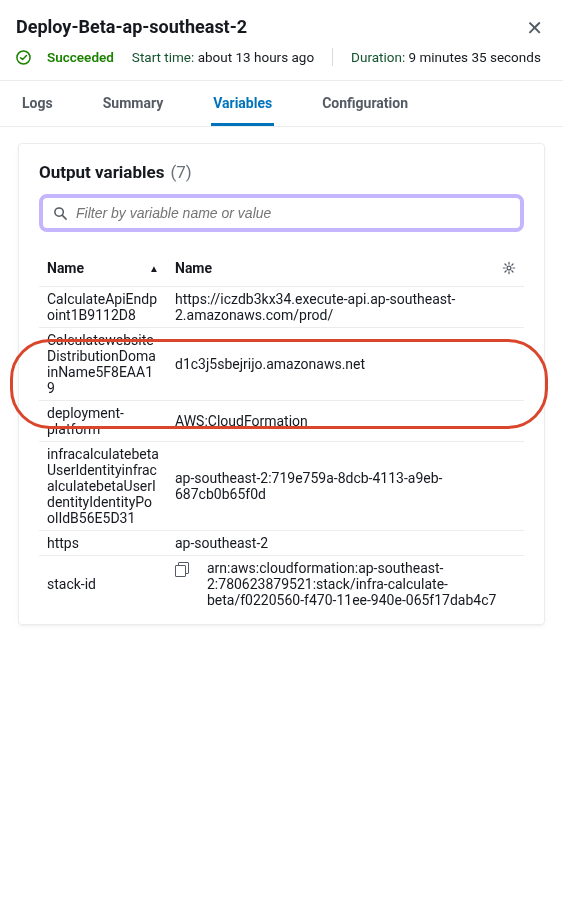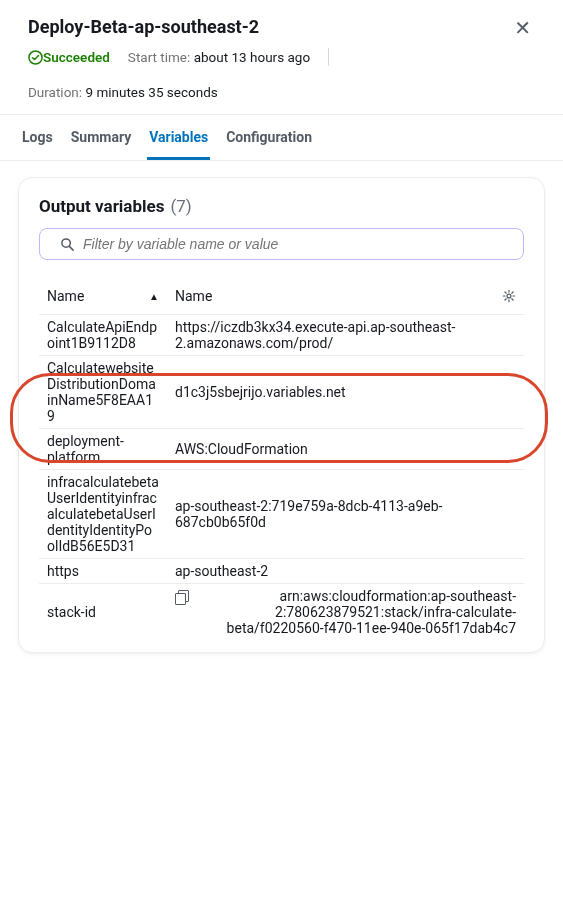--- a/index.html
+++ b/index.html
@@ -3,52 +3,52 @@
 <meta charset="utf-8">
 <style>
   * { box-sizing: border-box; margin: 0; padding: 0; }
   body {
     font-family: -apple-system, BlinkMacSystemFont, "Segoe UI", Roboto, "Helvetica Neue", Arial, sans-serif;
     background: #fff;
     color: #16191f;
     font-size: 14px;
     width: 563px;
   }
-  .panel { padding: 16px 28px 0; }
+  .panel { padding: 16px 16px 0; }
   .header-row { display: flex; align-items: flex-start; justify-content: space-between; }
   .title { font-size: 18px; font-weight: 700; color: #16191f; }
   .close { font-size: 20px; color: #545b64; cursor: pointer; padding: 2px 4px; line-height: 1; }
   .meta-row { display: flex; align-items: center; gap: 18px; margin-top: 8px; flex-wrap: wrap; }
-  .status { display: inline-flex; align-items: center; gap: 0; color: #1d8102; font-weight: 600; font-size: 13.5px; }
+  .status { display: inline-flex; align-items: center; gap: 16px; color: #1d8102; font-weight: 600; font-size: 13.5px; }
   .status svg { width: 15px; height: 15px; }
   .meta-item { color: #545b64; font-size: 13.5px; }
-  .meta-label { color: #737373; }
+  .meta-label { color: #14532d; }
   .meta-val { color: #16191f; }
   .sep { width: 1px; height: 18px; background: #d5dbdb; }
   .hr { height: 1px; background: #eaeded; margin-top: 14px; }
-  .tabs { display: flex; gap: 14px; padding: 0 20px; border-bottom: 1px solid #eaeded; }
+  .tabs { display: flex; gap: 46px; padding: 0 20px; border-bottom: 1px solid #eaeded; }
   .tab { padding: 14px 2px 12px; font-weight: 700; font-size: 14px; color: #545b64; cursor: pointer; border-bottom: 3px solid transparent; }
   .tab.active { color: #0073bb; border-bottom-color: #0073bb; }
   .card-wrap { padding: 16px 18px 24px; }
-  .card { border: 1px solid #eaeded; border-radius: 14px; box-shadow: 0 1px 2px rgba(0,0,0,0.04), 0 2px 6px rgba(0,0,0,0.03); padding: 18px 20px 12px; }
+  .card { border: 1px solid #eaeded; border-radius: 4px; box-shadow: 0 1px 2px rgba(0,0,0,0.04), 0 2px 6px rgba(0,0,0,0.03); padding: 18px 20px 12px; }
   .card-title { font-size: 17px; font-weight: 700; display: inline-flex; align-items: baseline; gap: 6px; }
   .count { color: #687078; font-weight: 400; }
-  .filter { display: flex; align-items: center; gap: 8px; border: 1px solid #c4b5fd; border-radius: 8px; padding: 7px 20px; margin-top: 12px; }
+  .filter { display: flex; align-items: center; gap: 8px; border: 4px solid #c4b5fd; border-radius: 8px; padding: 7px 10px; margin-top: 12px; }
   .filter svg { width: 15px; height: 15px; flex-shrink: 0; }
   .filter input { border: none; outline: none; font-size: 14px; width: 100%; font-style: italic; color: #687078; background: transparent; }
   .table { width: 100%; margin-top: 18px; border-collapse: collapse; table-layout: fixed; }
-  .table th { text-align: left; font-weight: 400; font-size: 14px; padding: 10px 8px; border-bottom: 1px solid #eaeded; vertical-align: middle; }
+  .table th { text-align: left; font-weight: 700; font-size: 14px; padding: 10px 8px; border-bottom: 1px solid #eaeded; vertical-align: middle; }
   .table th.name-col { width: 128px; }
   .th-inner { display: flex; align-items: center; justify-content: space-between; gap: 6px; }
   .sort-icon { font-size: 10px; color: #16191f; }
   .table td { padding: 4px 8px; border-bottom: 1px solid #eaeded; vertical-align: middle; font-size: 14px; color: #16191f; word-break: break-word; }
   .table tr:last-child td { border-bottom: none; }
   .name-cell { word-break: break-all; }
   .value-cell { word-break: break-all; }
-  .copy-row { display: flex; align-items: flex-start; gap: 18px; text-align: right; }
+  .copy-row { display: flex; align-items: flex-start; gap: 18px; }
   .copy-icon { color: #545b64; flex-shrink: 0; cursor: pointer; margin-top: 2px; position: relative; width: 14px; height: 14px; }
   .copy-icon::before { content: ""; position: absolute; top: 0; left: 3px; width: 9px; height: 10px; border: 1.5px solid #545b64; border-radius: 1px; background: #fff; }
   .copy-icon::after { content: ""; position: absolute; top: 3px; left: 0; width: 9px; height: 10px; border: 1.5px solid #545b64; border-radius: 1px; background: #fff; }
   .gear-icon { width: 14px; height: 14px; }
   .highlight-ring { position: absolute; border: 3px solid #d9462b; border-radius: 40px; pointer-events: none; }
 </style>
 </head>
 <body>
 
 <div class="panel">
@@ -118,21 +118,21 @@
           </th>
         </tr>
       </thead>
       <tbody id="tbody">
           <tr>
             <td class="name-cell">CalculateApiEndpoint1B9112D8</td>
             <td class="value-cell">https://iczdb3kx34.execute-api.ap-southeast-2.amazonaws.com/prod/</td>
           </tr>
           <tr>
             <td class="name-cell">CalculatewebsiteDistributionDomainName5F8EAA19</td>
-            <td class="value-cell">d1c3j5sbejrijo.variables.net</td>
+            <td class="value-cell">d1c3j5sbejrijo.amazonaws.net</td>
           </tr>
           <tr>
             <td class="name-cell">deployment-platform</td>
             <td class="value-cell">AWS:CloudFormation</td>
           </tr>
           <tr>
             <td class="name-cell">infracalculatebetaUserIdentityinfracalculatebetaUserIdentityIdentityPoolIdB56E5D31</td>
             <td class="value-cell">ap-southeast-2:719e759a-8dcb-4113-a9eb-687cb0b65f0d</td>
           </tr>
           <tr>

